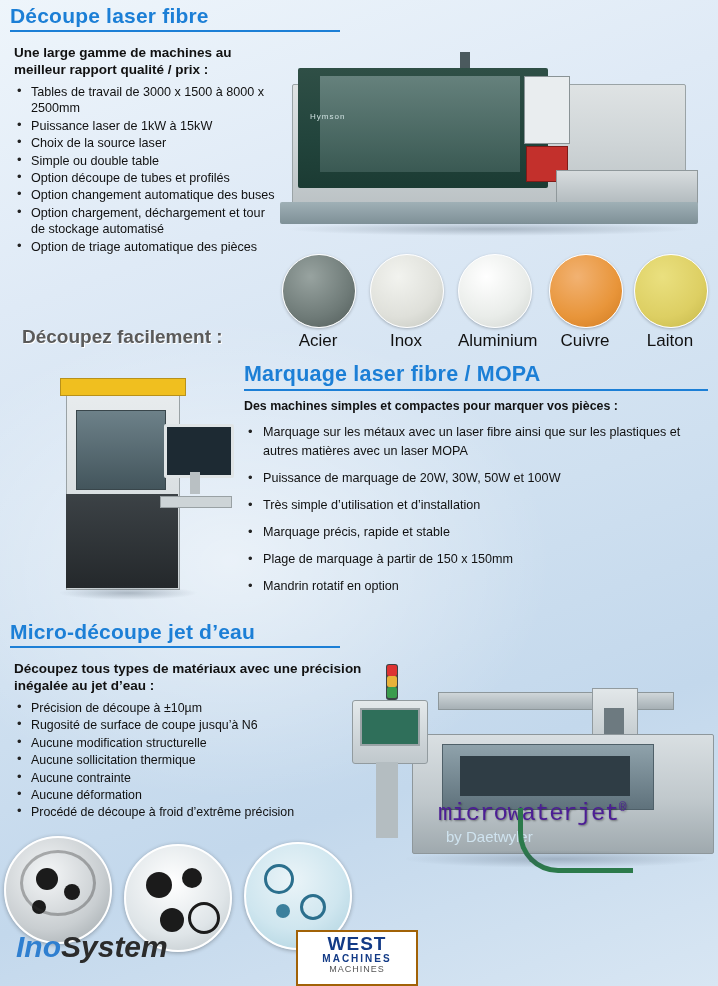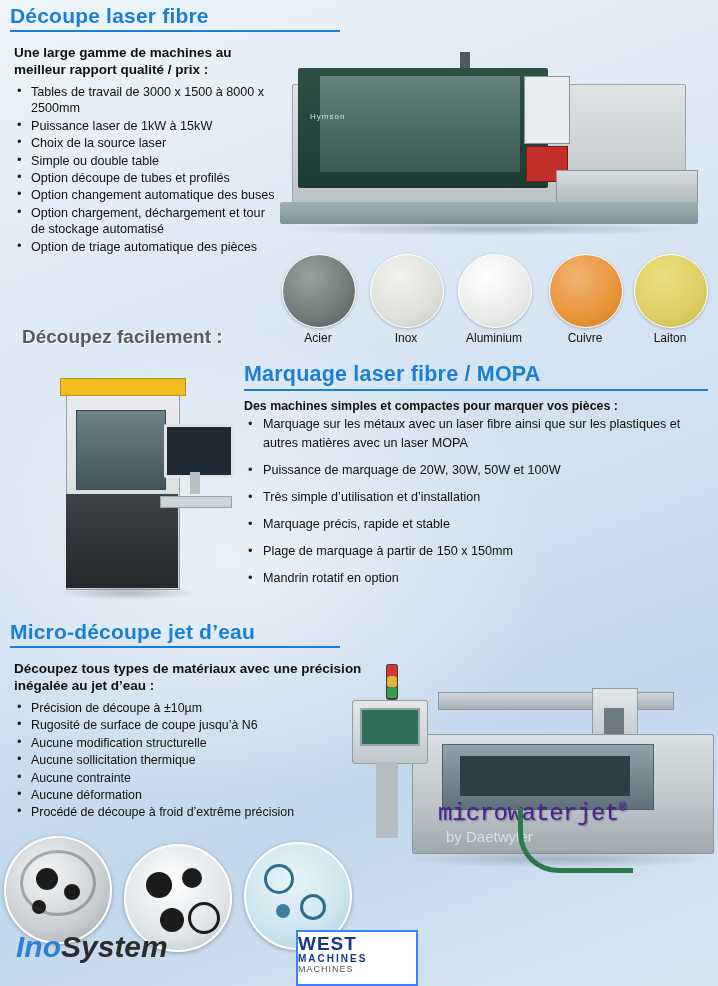--- a/index.html
+++ b/index.html
@@ -55,33 +55,33 @@
   .mach-tower{position:absolute;left:186px;top:2px;width:10px;height:34px;background:#4b5a5e;}
   .mach-logo{position:absolute;left:36px;top:62px;font-size:8px;color:#cfe0e0;letter-spacing:1px;}
   .mach-shadow{position:absolute;left:10px;top:172px;width:410px;height:14px;
     background:radial-gradient(ellipse at center,rgba(80,95,110,.35),rgba(80,95,110,0) 70%);}
 
   
   #materials{position:absolute;left:272px;top:250px;width:430px;height:96px;}
   .mat{position:absolute;width:72px;}
   .mat .disc{width:72px;height:72px;border-radius:50%;border:1px solid #ffffff;
     box-shadow:0 1px 3px rgba(0,0,0,.25);}
-  .mat .cap{text-align:center;font-size:12px;margin-top:3px;color:#111;}
+  .mat .cap{text-align:center;font-size:17px;margin-top:3px;color:#111;}
 
   #sec-decoupez{position:absolute;left:22px;top:326px;}
   #sec-decoupez .dtitle{
     font-size:19px;font-weight:bold;color:#5a5a5a;
     text-shadow:1px 1px 0 #ffffff;
   }
 
   
   #sec-marquage{position:absolute;left:244px;top:362px;width:464px;}
   #sec-marquage h2.title{font-size:21.5px;}
   #marq-lead{font-size:12.4px;font-weight:bold;margin-top:7px;}
-  #marq-list{margin-top:0;}
+  #marq-list{margin-top:8px;}
   #marq-list li{font-size:12.6px;line-height:19px;margin-bottom:8px;padding-left:19px;}
   #marq-list li:before{left:4px;}
 
   
   #marq-photo{position:absolute;left:40px;top:370px;width:210px;height:240px;}
   .mk-cab{position:absolute;left:26px;top:22px;width:112px;height:196px;
     background:linear-gradient(180deg,#e8ecee,#cdd4d7);border:1px solid #9aa2a5;}
   .mk-top{position:absolute;left:20px;top:8px;width:124px;height:16px;background:#f0bf1f;border:1px solid #b8911a;}
   .mk-door{position:absolute;left:36px;top:40px;width:88px;height:78px;
     background:linear-gradient(180deg,#6d8189,#43555c);border:1px solid #39464b;}
@@ -136,21 +136,21 @@
   .s2{left:120px;top:8px;background:radial-gradient(circle at 45% 35%,#ffffff,#dfe5e8 60%,#b9c1c5 100%);}
   .s3{left:240px;top:6px;background:radial-gradient(circle at 45% 35%,#eaf4f8,#cfe6ef 55%,#a9cfdd 100%);}
   .dot{position:absolute;border-radius:50%;background:#1b1b1b;}
   .ring{position:absolute;border-radius:50%;border:3px solid #1b1b1b;}
 
   
   #footer-logo{position:absolute;left:16px;top:930px;}
   #footer-logo .txt{font-size:30px;font-style:italic;font-weight:bold;color:#2b2b2b;}
   #footer-logo .txt .blue{color:#2f7fd0;}
   #west{position:absolute;left:296px;top:930px;width:118px;height:52px;
-    background:#ffffff;border:2px solid #3b82f6;text-align:left;}
+    background:#ffffff;border:2px solid #a16207;text-align:center;}
   #west .w1{font-size:19px;font-weight:bold;color:#123a86;line-height:19px;margin-top:2px;letter-spacing:1px;}
   #west .w2{font-size:10px;font-weight:bold;color:#123a86;letter-spacing:2px;}
   #west .w3{font-size:9px;color:#555;letter-spacing:1px;}
 </style>
 </head>
 <body>
 
 <div class="sec" id="sec-laser">
   <div class="hdr">
     <h2 class="title">Découpe laser fibre</h2>

